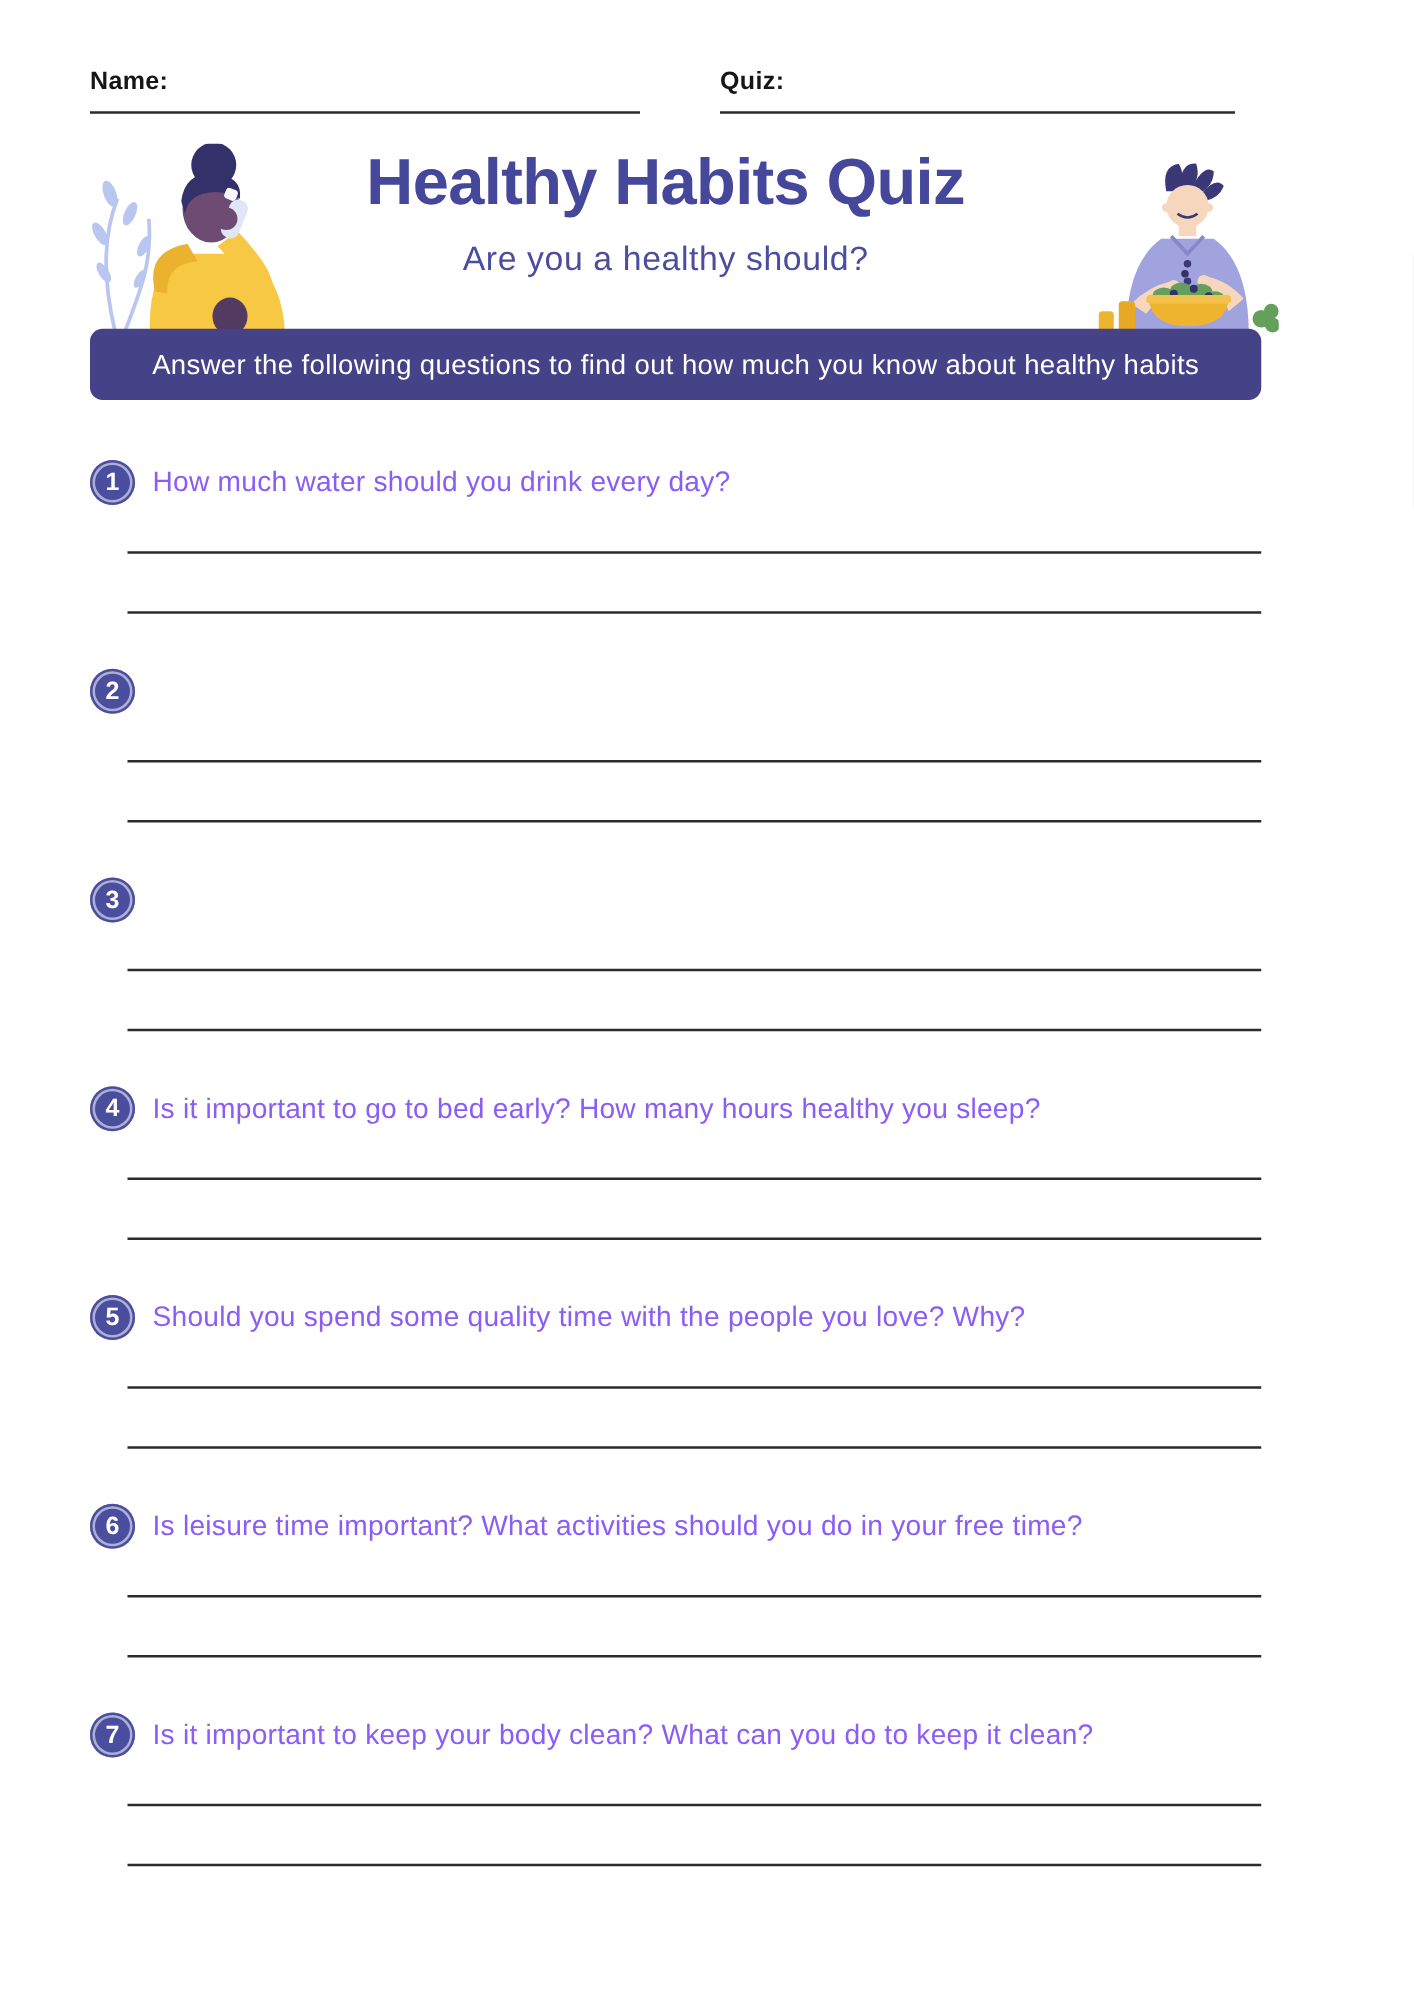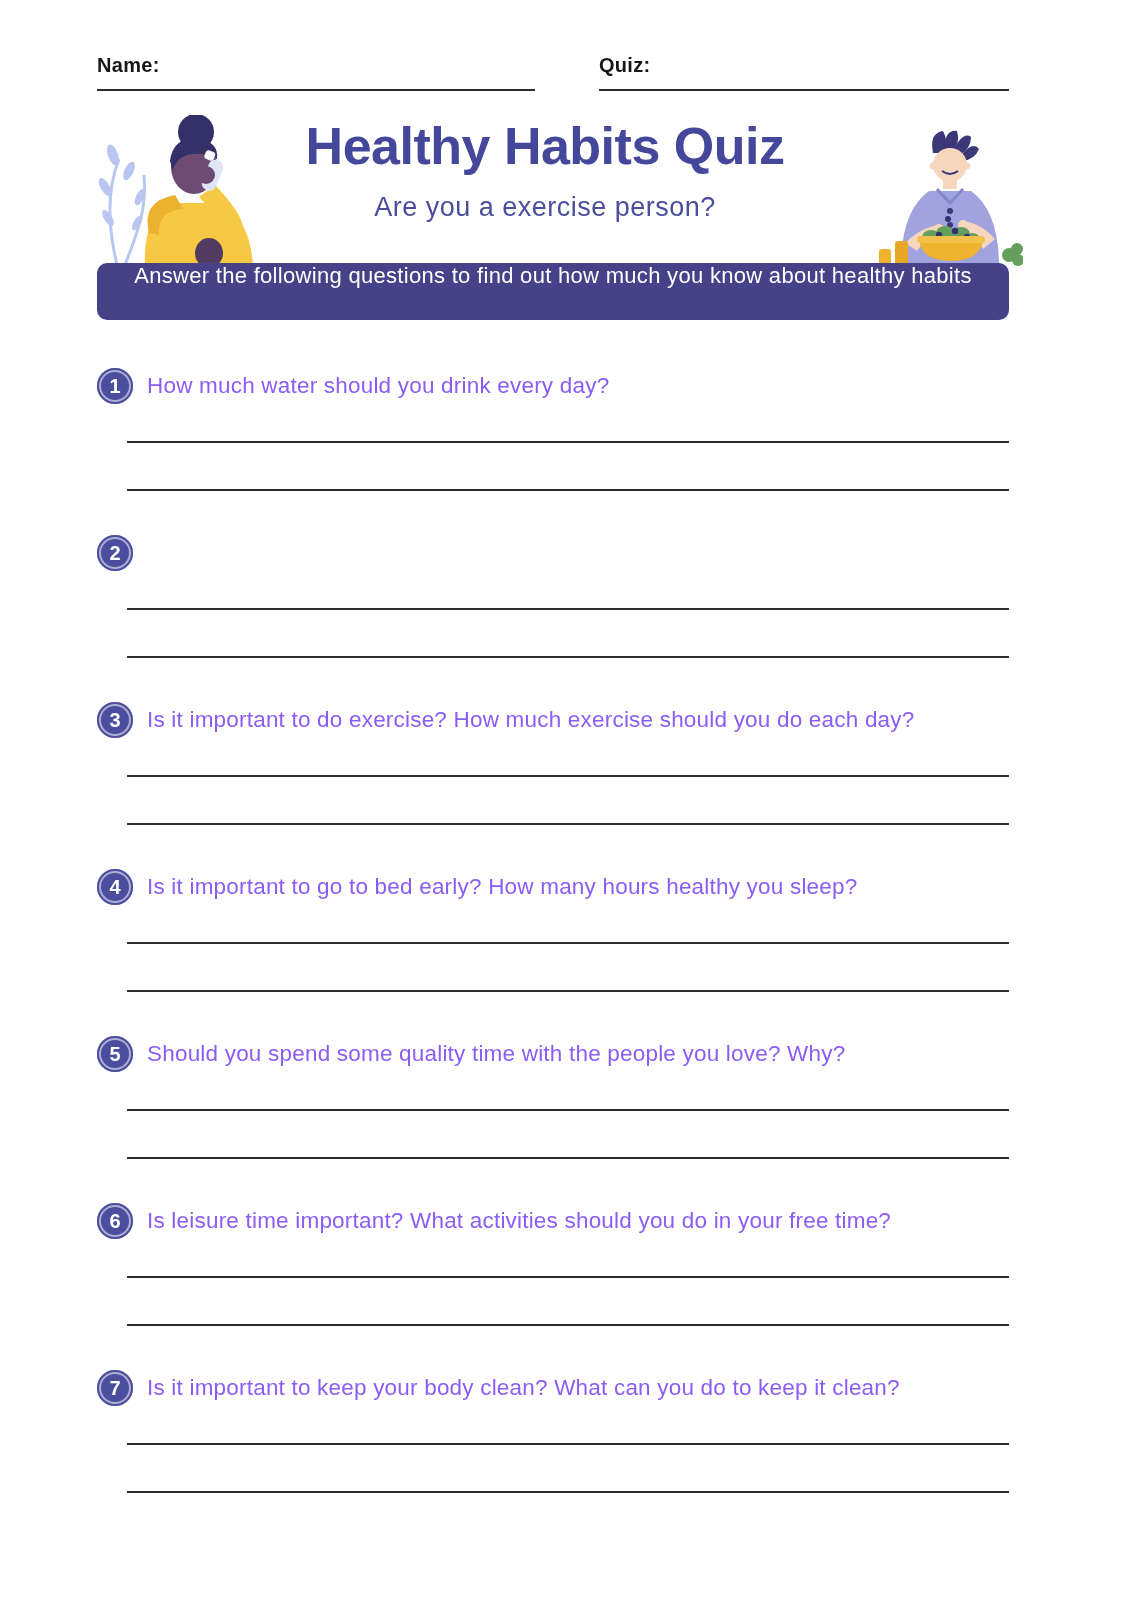--- a/index.html
+++ b/index.html
@@ -6,21 +6,21 @@
   html,body { background:#e9e9e9; }
   .page {
     position:relative;
     width:1131px; height:1600px;
     margin:0 auto;
     background:#ffffff;
     font-family:"Liberation Sans", sans-serif;
     color:#141414;
     overflow:hidden;
   }
-  .content { padding:0 122px 0 97px;margin-top:40px; }
+  .content { padding:0 122px 0 72px;margin-top:40px; }
 
   
   .fields { display:flex; margin-top:54px; }
   .field-name { width:440px; margin-right:64px; }
   .field-date { width:412px; }
   .field-label { font-size:20px; font-weight:700; letter-spacing:.3px; color:#161616; }
   .field-line { margin-top:12px; border-bottom:2px solid #2b2b2b; height:2px; }
 
   
   .hero { position:relative; margin-top:22px; height:150px; }
@@ -34,21 +34,21 @@
   }
   .fig { position:absolute; bottom:-4px; z-index:1; }
   .fig-left { left:-4px; width:178px; height:152px; }
   .fig-right { right:-14px; width:152px; height:140px; }
 
   
   .banner {
     position:relative; z-index:2;
     height:57px; border-radius:10px;
     background:#454287;
-    display:flex; align-items:flex-start; justify-content:center;
+    display:flex; align-items:center; justify-content:center;
     color:#ffffff; font-size:22px; font-weight:500; letter-spacing:.3px;
   }
 
   
   .questions { margin-top:48px; }
   .question-block { margin-bottom:44px; }
   .question-row { display:flex; align-items:center; }
   .q-badge {
     flex:0 0 auto;
     width:36px; height:36px; border-radius:50%;
@@ -78,21 +78,21 @@
       </div>
       <div class="field-date">
         <div class="field-label">Quiz:</div>
         <div class="field-line"></div>
       </div>
     </div>
 
     <div class="hero">
       <div class="hero-text">
         <div class="hero-title">Healthy Habits Quiz</div>
-        <div class="hero-subtitle">Are you a exercise person?</div>
+        <div class="hero-subtitle">Are you a healthy should?</div>
       </div>
 
       <svg class="fig fig-left" viewBox="0 0 178 152" aria-hidden="true">
         <g>
           <path d="M24 150 C 15 112 13 76 26 44" stroke="#b9c7f0" stroke-width="3" fill="none"></path>
           <path d="M32 150 C 44 118 54 96 51 60" stroke="#b9c7f0" stroke-width="3" fill="none"></path>
           <ellipse cx="20" cy="40" rx="5" ry="11" fill="#b9c7f0" transform="rotate(-20 20 40)"></ellipse>
           <ellipse cx="36" cy="56" rx="4.5" ry="10" fill="#b9c7f0" transform="rotate(24 36 56)"></ellipse>
           <ellipse cx="12" cy="72" rx="4.5" ry="10" fill="#b9c7f0" transform="rotate(-30 12 72)"></ellipse>
           <ellipse cx="47" cy="82" rx="4" ry="9" fill="#b9c7f0" transform="rotate(26 47 82)"></ellipse>
@@ -192,21 +192,20 @@
         <div class="question-row">
           <div class="q-badge">2</div>
         </div>
         <div class="answer-line first"></div>
         <div class="answer-line second"></div>
       </div>
 
       <div class="question-block">
         <div class="question-row">
           <div class="q-badge">3</div>
-          <div class="q-text">Is it important to do exercise? How much exercise should you do each day?</div>
         </div>
         <div class="answer-line first"></div>
         <div class="answer-line second"></div>
       </div>
 
       <div class="question-block">
         <div class="question-row">
           <div class="q-badge">4</div>
           <div class="q-text">Is it important to go to bed early? How many hours healthy you sleep?</div>
         </div>

